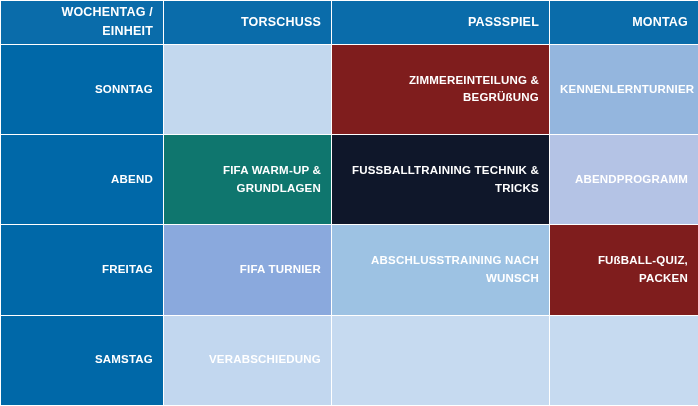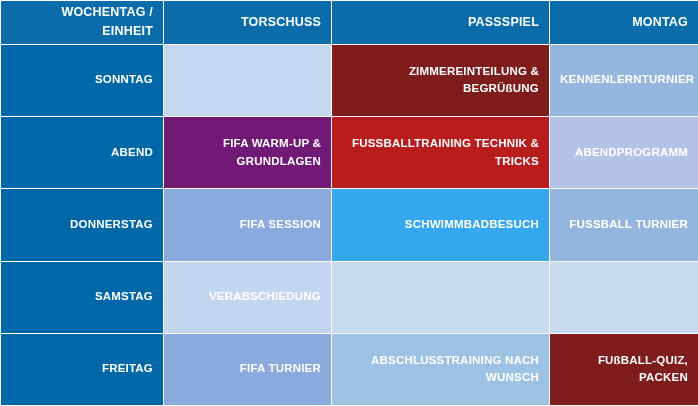--- a/index.html
+++ b/index.html
@@ -63,24 +63,24 @@
   .day-cell {
     background: #0068a8;
     font-size: 12px;
     letter-spacing: 0.5px;
     border-right: 2px solid #ffffff;
   }
 
   
   .fill-empty      { background: #c3d8ee; }
   .fill-light      { background: #7f1d1d; }
-  .fill-lightblue  { background: #b91c1c; }
+  .fill-lightblue  { background: #0f172a; }
   .fill-midblue    { background: #9dc2e3; }
   .fill-azure      { background: #35a7ef; }
-  .fill-periwinkle { background: #701a75; }
+  .fill-periwinkle { background: #0f766e; }
   .fill-peri-soft  { background: #8aa9dd; }
   .fill-peri-pale  { background: #b4c3e5; }
   .fill-peri-mid   { background: #9db2e0; }
   .fill-steel      { background: #94b6de; }
   .fill-verab      { background: #c2d7ef; }
   .fill-blank      { background: #c6daf0; }
 
   td.is-blank { color: transparent; }
 </style>
 </head>
@@ -114,35 +114,29 @@
 
     <tr>
       <th class="day-cell">ABEND</th>
       <td class="cell fill-periwinkle">FIFA  WARM-UP &amp; GRUNDLAGEN</td>
       <td class="cell fill-lightblue">FUSSBALLTRAINING TECHNIK &amp; TRICKS</td>
       <td class="cell fill-peri-pale">ABENDPROGRAMM</td>
     </tr>
 
 
 
+
     <tr>
-      <th class="day-cell">DONNERSTAG</th>
-      <td class="cell fill-peri-soft">FIFA SESSION</td>
-      <td class="cell fill-azure">SCHWIMMBADBESUCH</td>
-      <td class="cell fill-steel">FUSSBALL TURNIER</td>
+      <th class="day-cell">FREITAG</th>
+      <td class="cell fill-peri-soft">FIFA TURNIER</td>
+      <td class="cell fill-midblue">ABSCHLUSSTRAINING NACH WUNSCH</td>
+      <td class="cell fill-light">FUßBALL-QUIZ, PACKEN</td>
     </tr>
 
     <tr>
       <th class="day-cell">SAMSTAG</th>
       <td class="cell fill-verab">VERABSCHIEDUNG</td>
       <td class="cell fill-blank is-blank"></td>
       <td class="cell fill-blank is-blank"></td>
     </tr>
 
-    <tr>
-      <th class="day-cell">FREITAG</th>
-      <td class="cell fill-peri-soft">FIFA TURNIER</td>
-      <td class="cell fill-midblue">ABSCHLUSSTRAINING NACH WUNSCH</td>
-      <td class="cell fill-light">FUßBALL-QUIZ, PACKEN</td>
-    </tr>
-
   </tbody>
 </table>
 
 </body></html>

